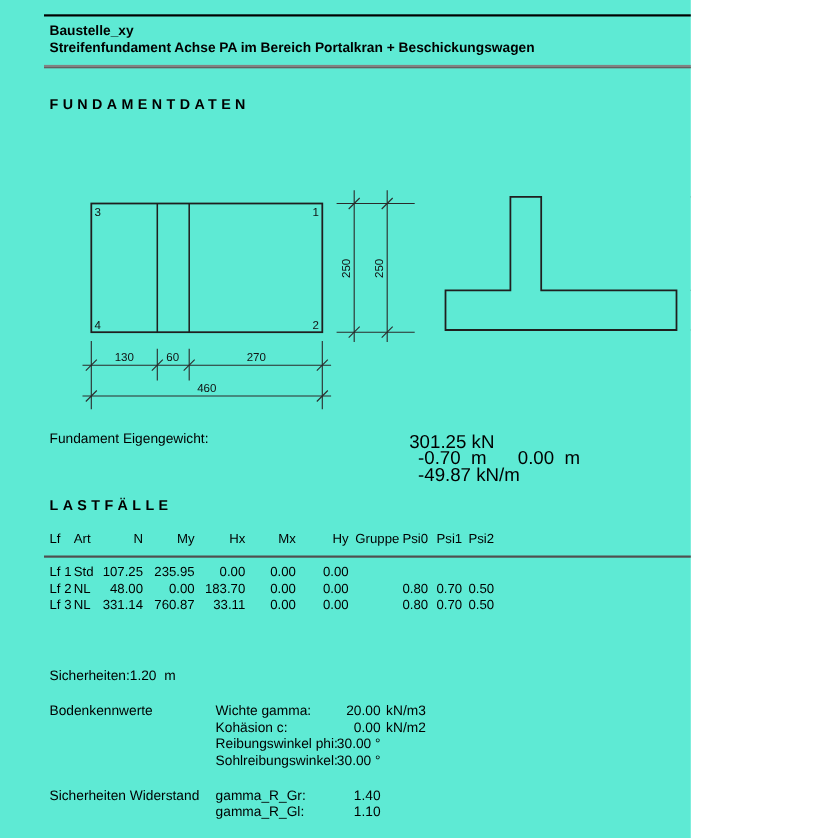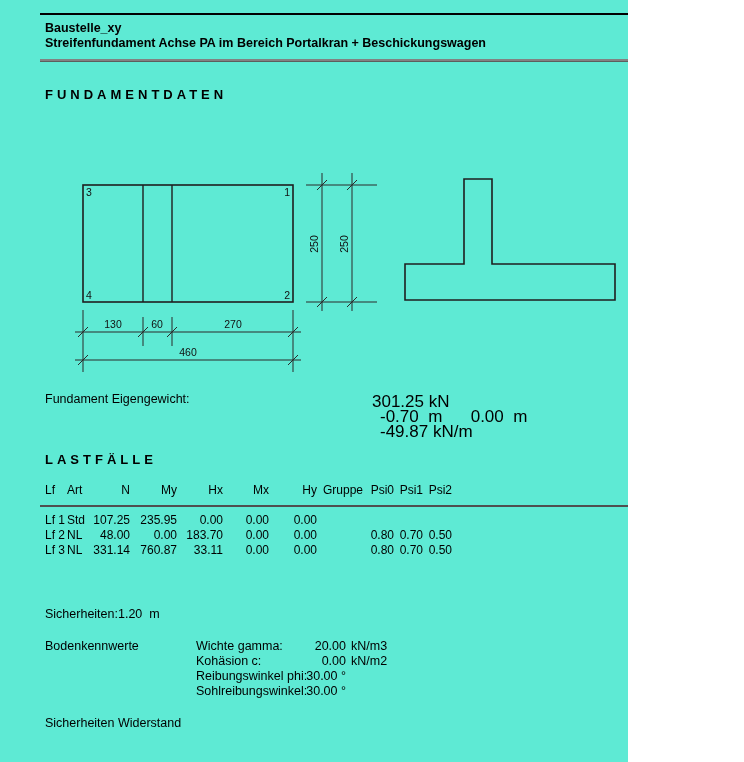--- a/index.html
+++ b/index.html
@@ -17,21 +17,21 @@
   .heading{font-weight:bold;font-size:13px;letter-spacing:4px;}
   .body-txt{font-size:12.5px;line-height:14px;}
   .val{position:absolute;font-size:17px;white-space:pre;}
   svg text{font-family:"Liberation Sans","DejaVu Sans",sans-serif;font-size:10.5px;fill:#111;}
   
   .lt{position:absolute;left:45px;width:420px;}
   .lt-row{display:grid;grid-template-columns:22px 23px 40px 47px 46px 46px 48px 44px 33px 29px 29px;height:15px;align-items:baseline;}
   .lt-row span{font-size:12px;white-space:pre;display:block;}
   .lt-row span:nth-child(n+3):nth-child(-n+7){text-align:right;}
   .lt-row span:nth-child(8){padding-left:6px;}
-  .lt-row span:nth-child(n+9){text-align:right;}
+  .lt-row span:nth-child(n+9){text-align:center;}
   
   .param-line{height:15px;font-size:12.5px;white-space:pre;}
   .param-line .lab{display:inline-block;width:104px;}
   .param-line .num{display:inline-block;width:46px;text-align:right;}
   .param-line .unit{margin-left:5px;margin-top:16px;}
 </style>
 </head>
 <body>
 
 <div class="page">
@@ -181,14 +181,15 @@
         <span>0.50</span>
       </div>
     </div>
 
   <div class="abs body-txt" style="left:45px;top:607px;">Sicherheiten:1.20  m</div>
 
   <div class="abs body-txt" style="left:45px;top:639px;">Bodenkennwerte</div>
   <div class="abs" style="left:196px;top:639px;" id="soil-rows"><div class="param-line"><span class="lab">Wichte gamma:</span><span class="num">20.00</span><span class="unit">kN/m3</span></div><div class="param-line"><span class="lab">Kohäsion c:</span><span class="num">0.00</span><span class="unit">kN/m2</span></div><div class="param-line"><span class="lab">Reibungswinkel phi:</span><span class="num">30.00 °</span></div><div class="param-line"><span class="lab">Sohlreibungswinkel:</span><span class="num">30.00 °</span></div></div>
 
   <div class="abs body-txt" style="left:45px;top:716px;">Sicherheiten Widerstand</div>
+  <div class="abs" style="left:196px;top:716px;" id="safety-rows"><div class="param-line"><span class="lab">gamma_R_Gr:</span><span class="num">1.40</span></div><div class="param-line"><span class="lab">gamma_R_Gl:</span><span class="num">1.10</span></div></div>
 
 </div>
 
 </body></html>

